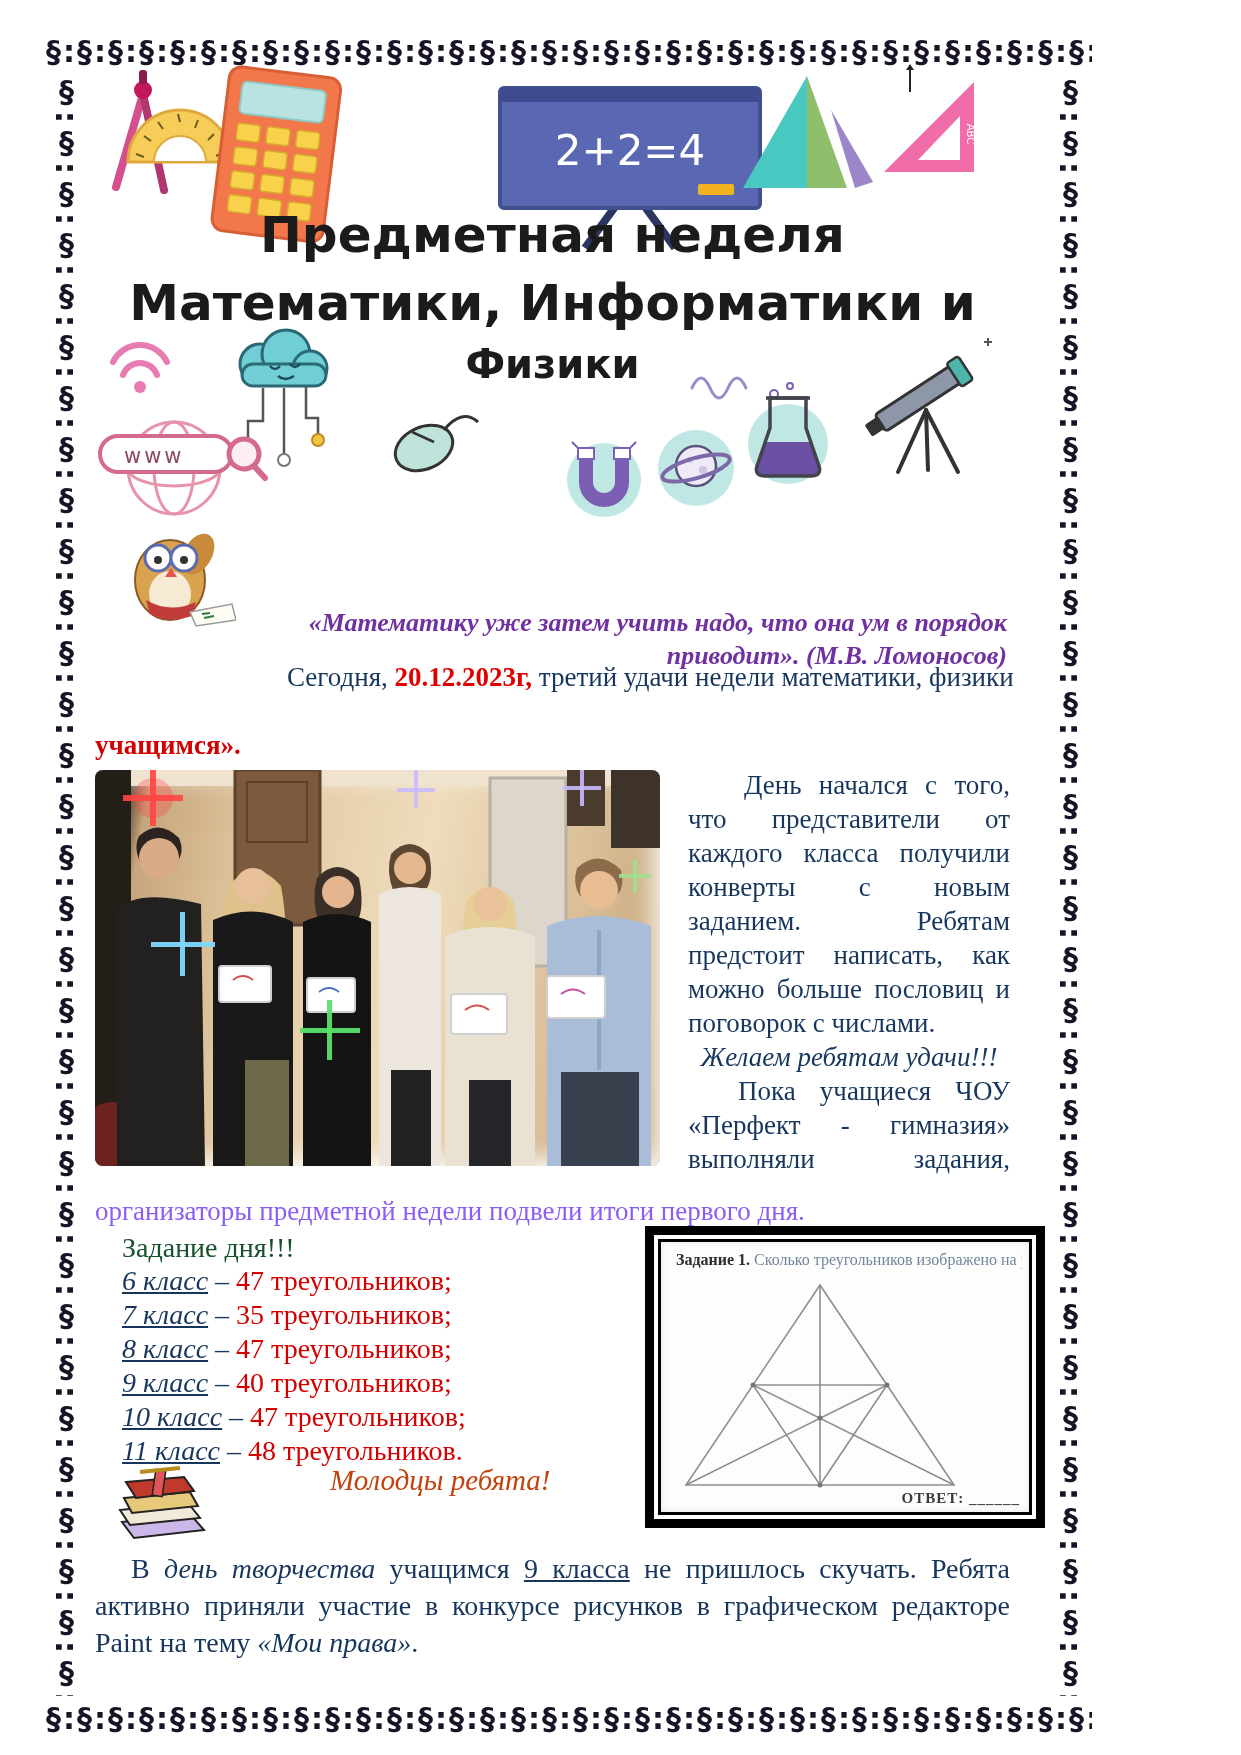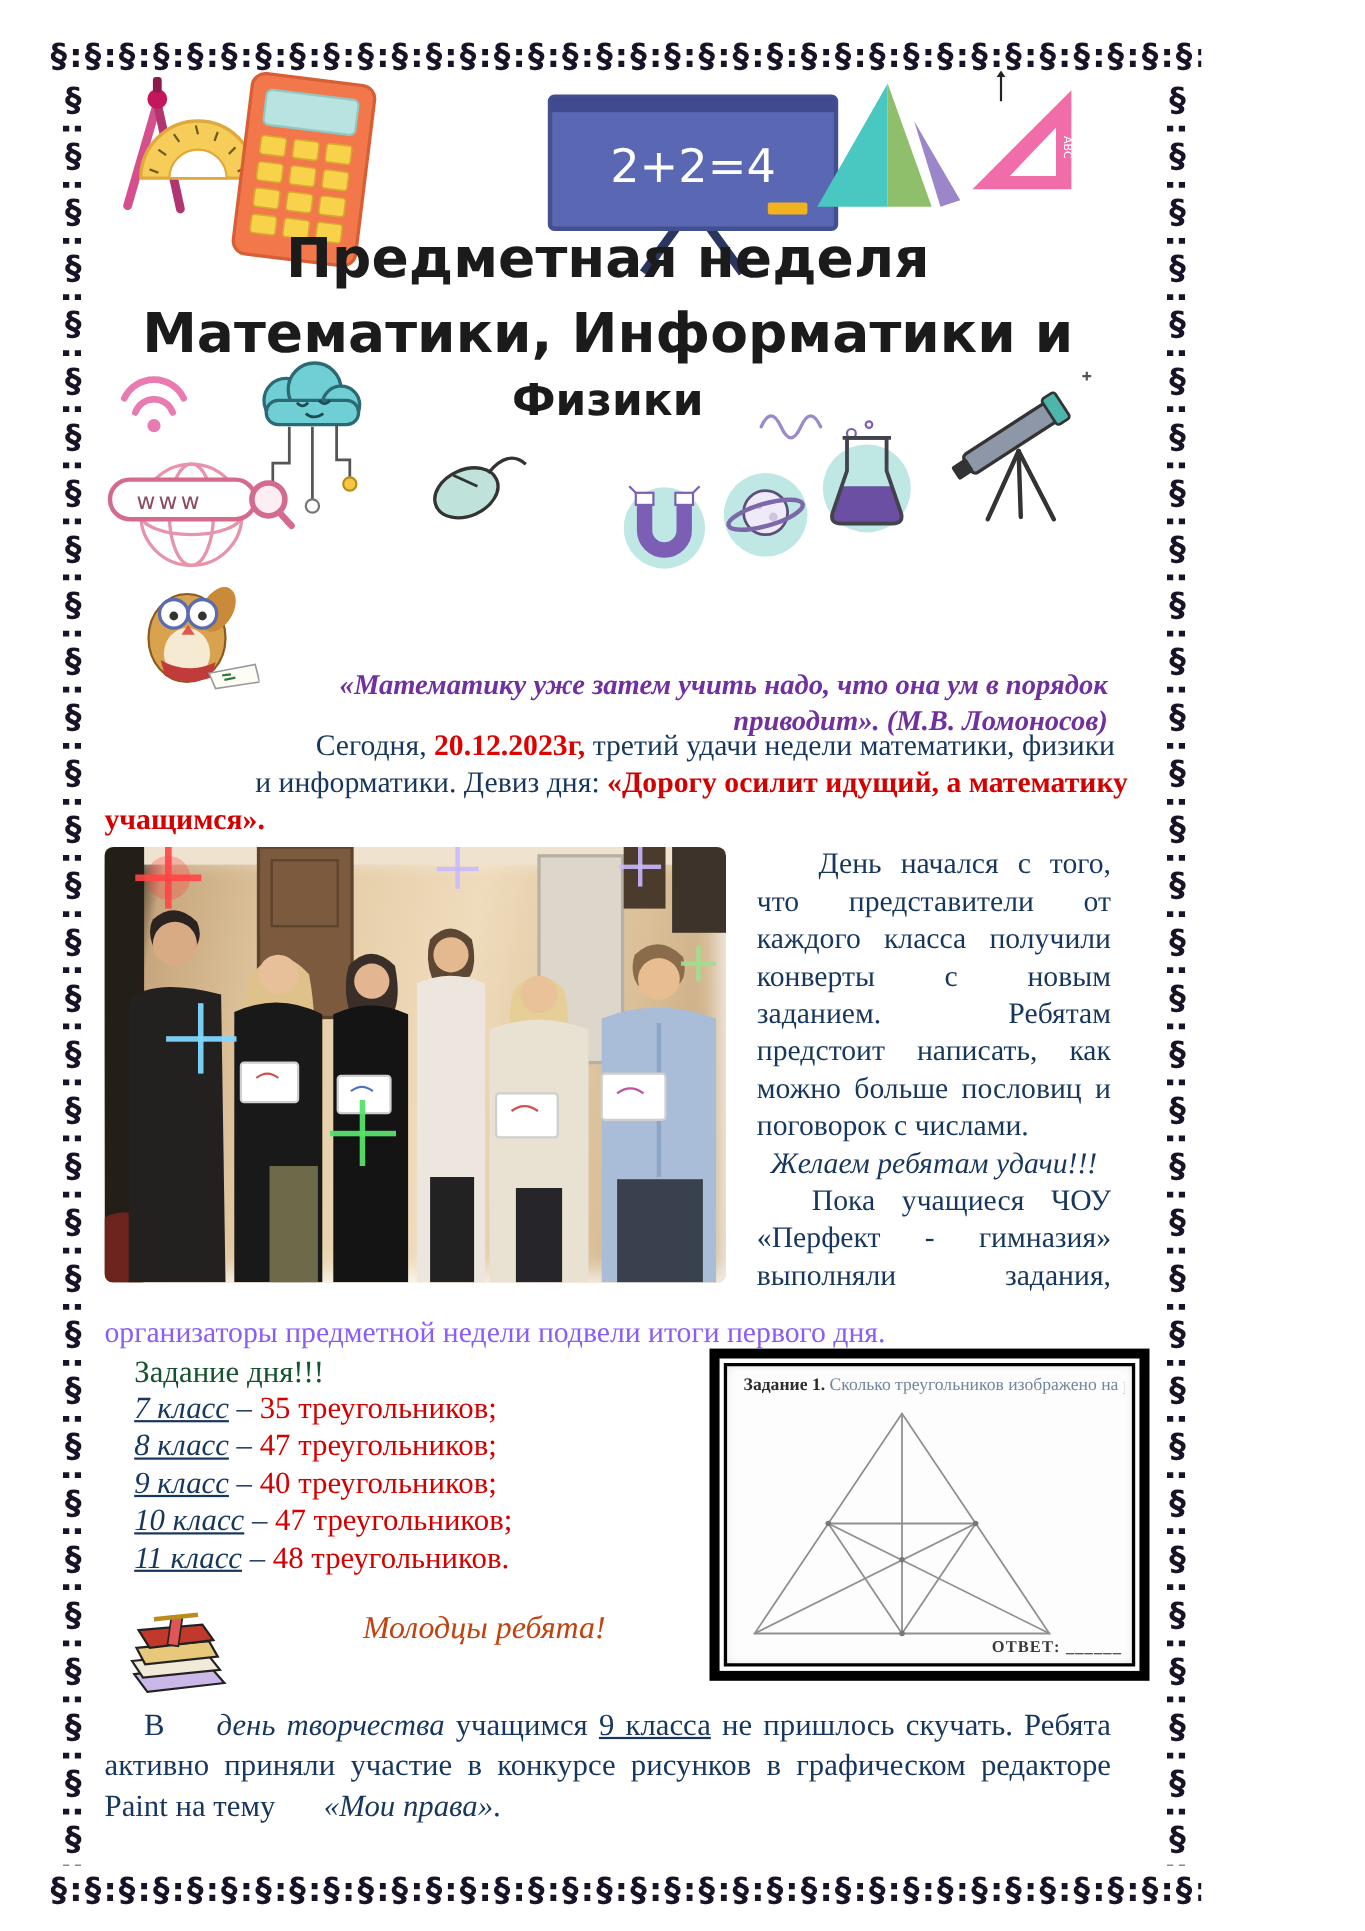--- a/index.html
+++ b/index.html
@@ -59,21 +59,21 @@
              box-shadow:inset 0 0 0 4px #fff,inset 0 0 0 7px #000,inset 0 0 14px rgba(0,0,0,.28);}
   .task-head{position:absolute;left:22px;top:16px;right:14px;font-size:16px;white-space:nowrap;overflow:hidden;}
   .task-title{font-weight:bold;color:#2d2d2d;}
   .task-q{color:#72869f;}
   .task-fig{position:absolute;left:16px;top:44px;}
   .task-ans{position:absolute;right:16px;bottom:12px;font-size:15px;color:#3a3a3a;font-weight:bold;letter-spacing:1px;}
 
   
   .closing{position:absolute;left:95px;top:1550px;width:915px;font-size:28px;line-height:37px;
            text-align:justify;text-indent:36px;color:#17365d;}
-  .it{font-style:italic;margin-left:37px;}
+  .it{font-style:italic;}
   .und{text-decoration:underline;}
 </style>
 </head>
 <body>
 
 <div id="page">
 
   <div class="b-strip b-top">§:§:§:§:§:§:§:§:§:§:§:§:§:§:§:§:§:§:§:§:§:§:§:§:§:§:§:§:§:§:§:§:§:§:§:§:§:§:§:§:§:§:§:§:§:§:§:§:§:§:§:§:§:§:§:§:§:§:§:§:§:§:§:§:§:§:§:§:§:§:</div>
   <div class="b-strip b-bottom">§:§:§:§:§:§:§:§:§:§:§:§:§:§:§:§:§:§:§:§:§:§:§:§:§:§:§:§:§:§:§:§:§:§:§:§:§:§:§:§:§:§:§:§:§:§:§:§:§:§:§:§:§:§:§:§:§:§:§:§:§:§:§:§:§:§:§:§:§:§:</div>
   <div class="b-strip b-left">§:§:§:§:§:§:§:§:§:§:§:§:§:§:§:§:§:§:§:§:§:§:§:§:§:§:§:§:§:§:§:§:§:§:§:§:§:§:§:§:§:§:§:§:§:§:§:§:§:§:§:§:§:§:§:§:§:§:§:§:§:§:§:§:§:§:§:§:§:§:§:§:§:§:§:§:§:§:§:§:§:§:§:§:§:§:§:§:§:§:</div>
@@ -256,23 +256,20 @@
   </svg>
 
   <div class="quote">
     <div>«Математику уже затем учить надо, что она ум  в порядок</div>
     <div>приводит». (М.В. Ломоносов)</div>
   </div>
 
   <div class="introline" style="left:287px;top:661px">
     <span>Сегодня, </span><span class="red">20.12.2023г,</span><span> третий удачи недели математики, физики</span>
   </div>
-  <div class="introline" style="left:232px;top:695px">
-    <span>и информатики. Девиз дня: </span><span class="motto">«Дорогу осилит идущий, а математику</span>
-  </div>
   <div class="introline" style="left:95px;top:729px">
     <span class="motto">учащимся».</span>
   </div>
 
   <div class="photo">
     <svg width="565" height="396" viewBox="0 0 565 396">
       <rect x="0" y="0" width="565" height="16" fill="#efe3cf"></rect>
       <rect x="0" y="0" width="36" height="396" fill="#241e18"></rect>
       <rect x="140" y="0" width="85" height="155" fill="#7b5a3d" stroke="#5d422c" stroke-width="3"></rect>
       <rect x="152" y="12" width="60" height="60" fill="none" stroke="#5d422c" stroke-width="2"></rect>
@@ -338,20 +335,21 @@
 
   <div class="rightcol">
     <p class="p-just">День начался с того, что представители от каждого класса получили конверты с новым заданием. Ребятам предстоит написать, как можно больше пословиц и поговорок с числами.</p>
     <p class="p-wish">Желаем ребятам удачи!!!</p>
     <p class="p-stretch">Пока учащиеся ЧОУ «Перфект - гимназия» выполняли задания,</p>
   </div>
   <div class="fullline">организаторы предметной недели подвели итоги первого дня.</div>
 
   <div class="res-head">Задание дня!!!</div>
   <div class="res-list">
+    <div class="res-item"><span class="res-label">6 класс</span><span> – </span><span class="res-val">47 треугольников;</span></div>
     <div class="res-item"><span class="res-label">7 класс</span><span> – </span><span class="res-val">35 треугольников;</span></div>
     <div class="res-item"><span class="res-label">8 класс</span><span> – </span><span class="res-val">47 треугольников;</span></div>
     <div class="res-item"><span class="res-label">9 класс</span><span> – </span><span class="res-val">40 треугольников;</span></div>
     <div class="res-item"><span class="res-label">10 класс</span><span> – </span><span class="res-val">47 треугольников;</span></div>
     <div class="res-item"><span class="res-label">11 класс</span><span> – </span><span class="res-val">48 треугольников.</span></div>
   </div>
   <div class="praise">Молодцы ребята!</div>
 
   <svg class="abs" style="left:110px;top:1458px" width="104" height="92" viewBox="0 0 104 92">
     <path d="M12,64 L80,56 L94,72 L24,80 Z" fill="#cbb8e8" stroke="#222" stroke-width="2"></path>

